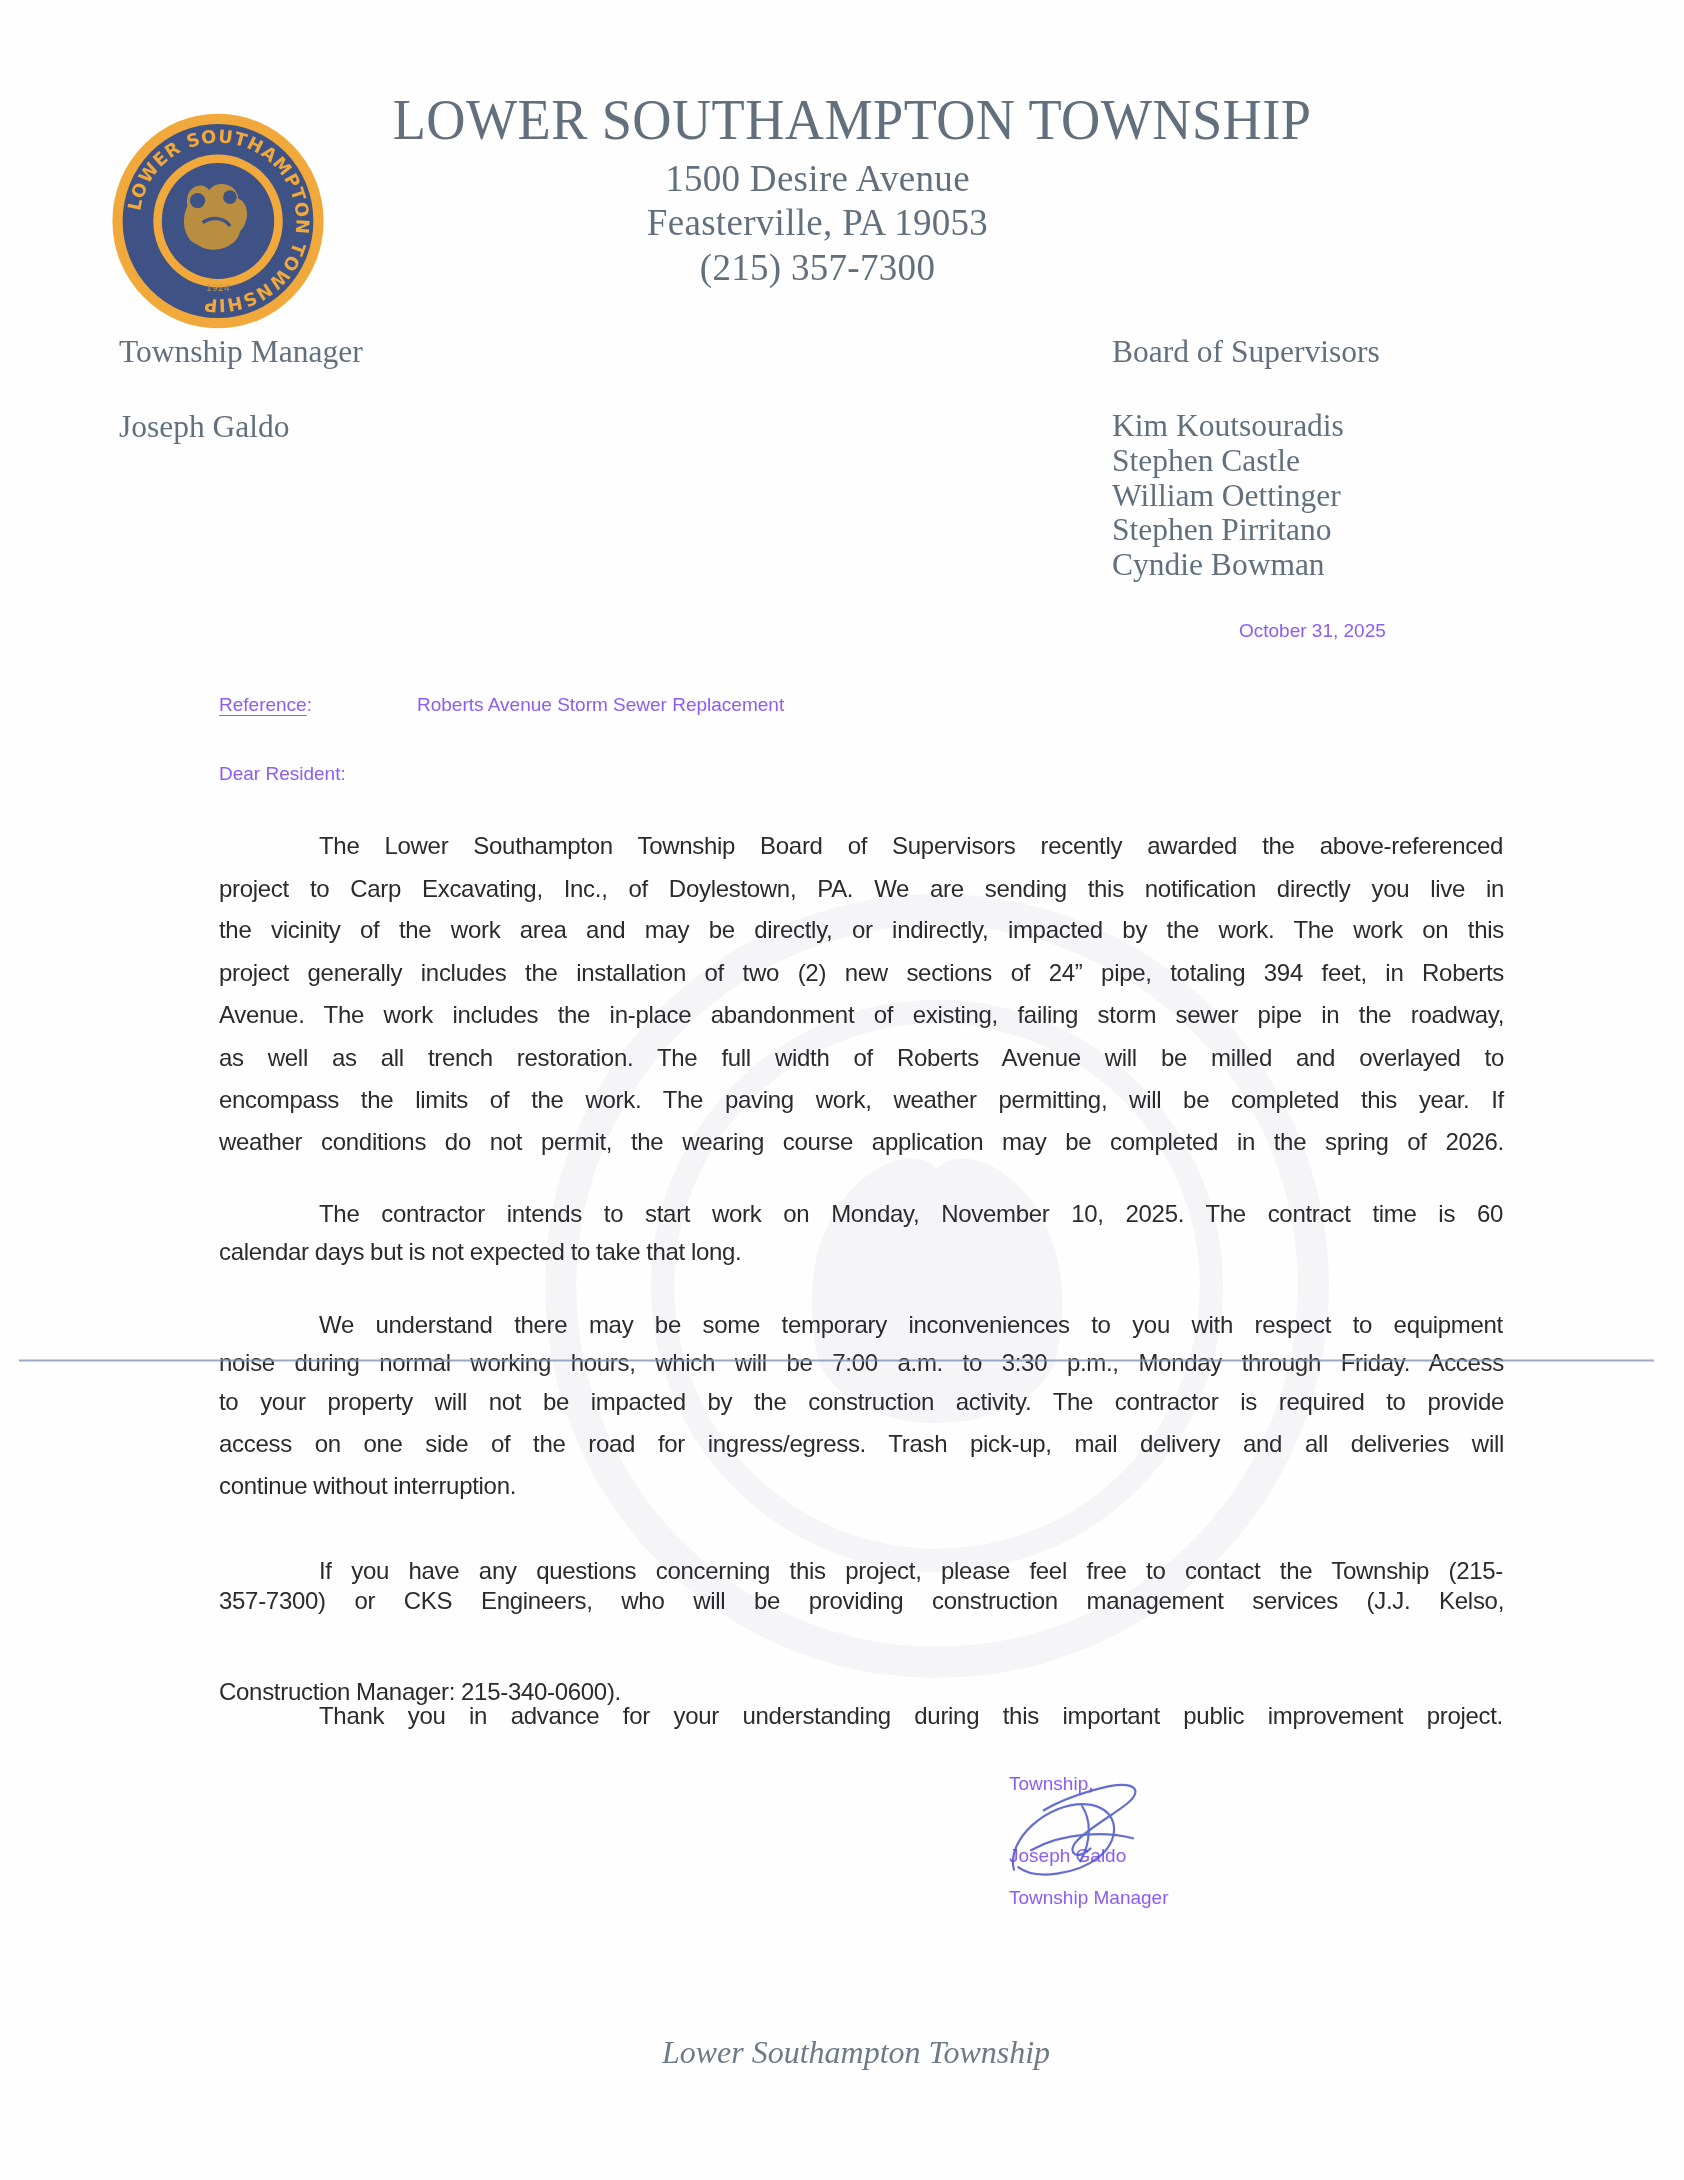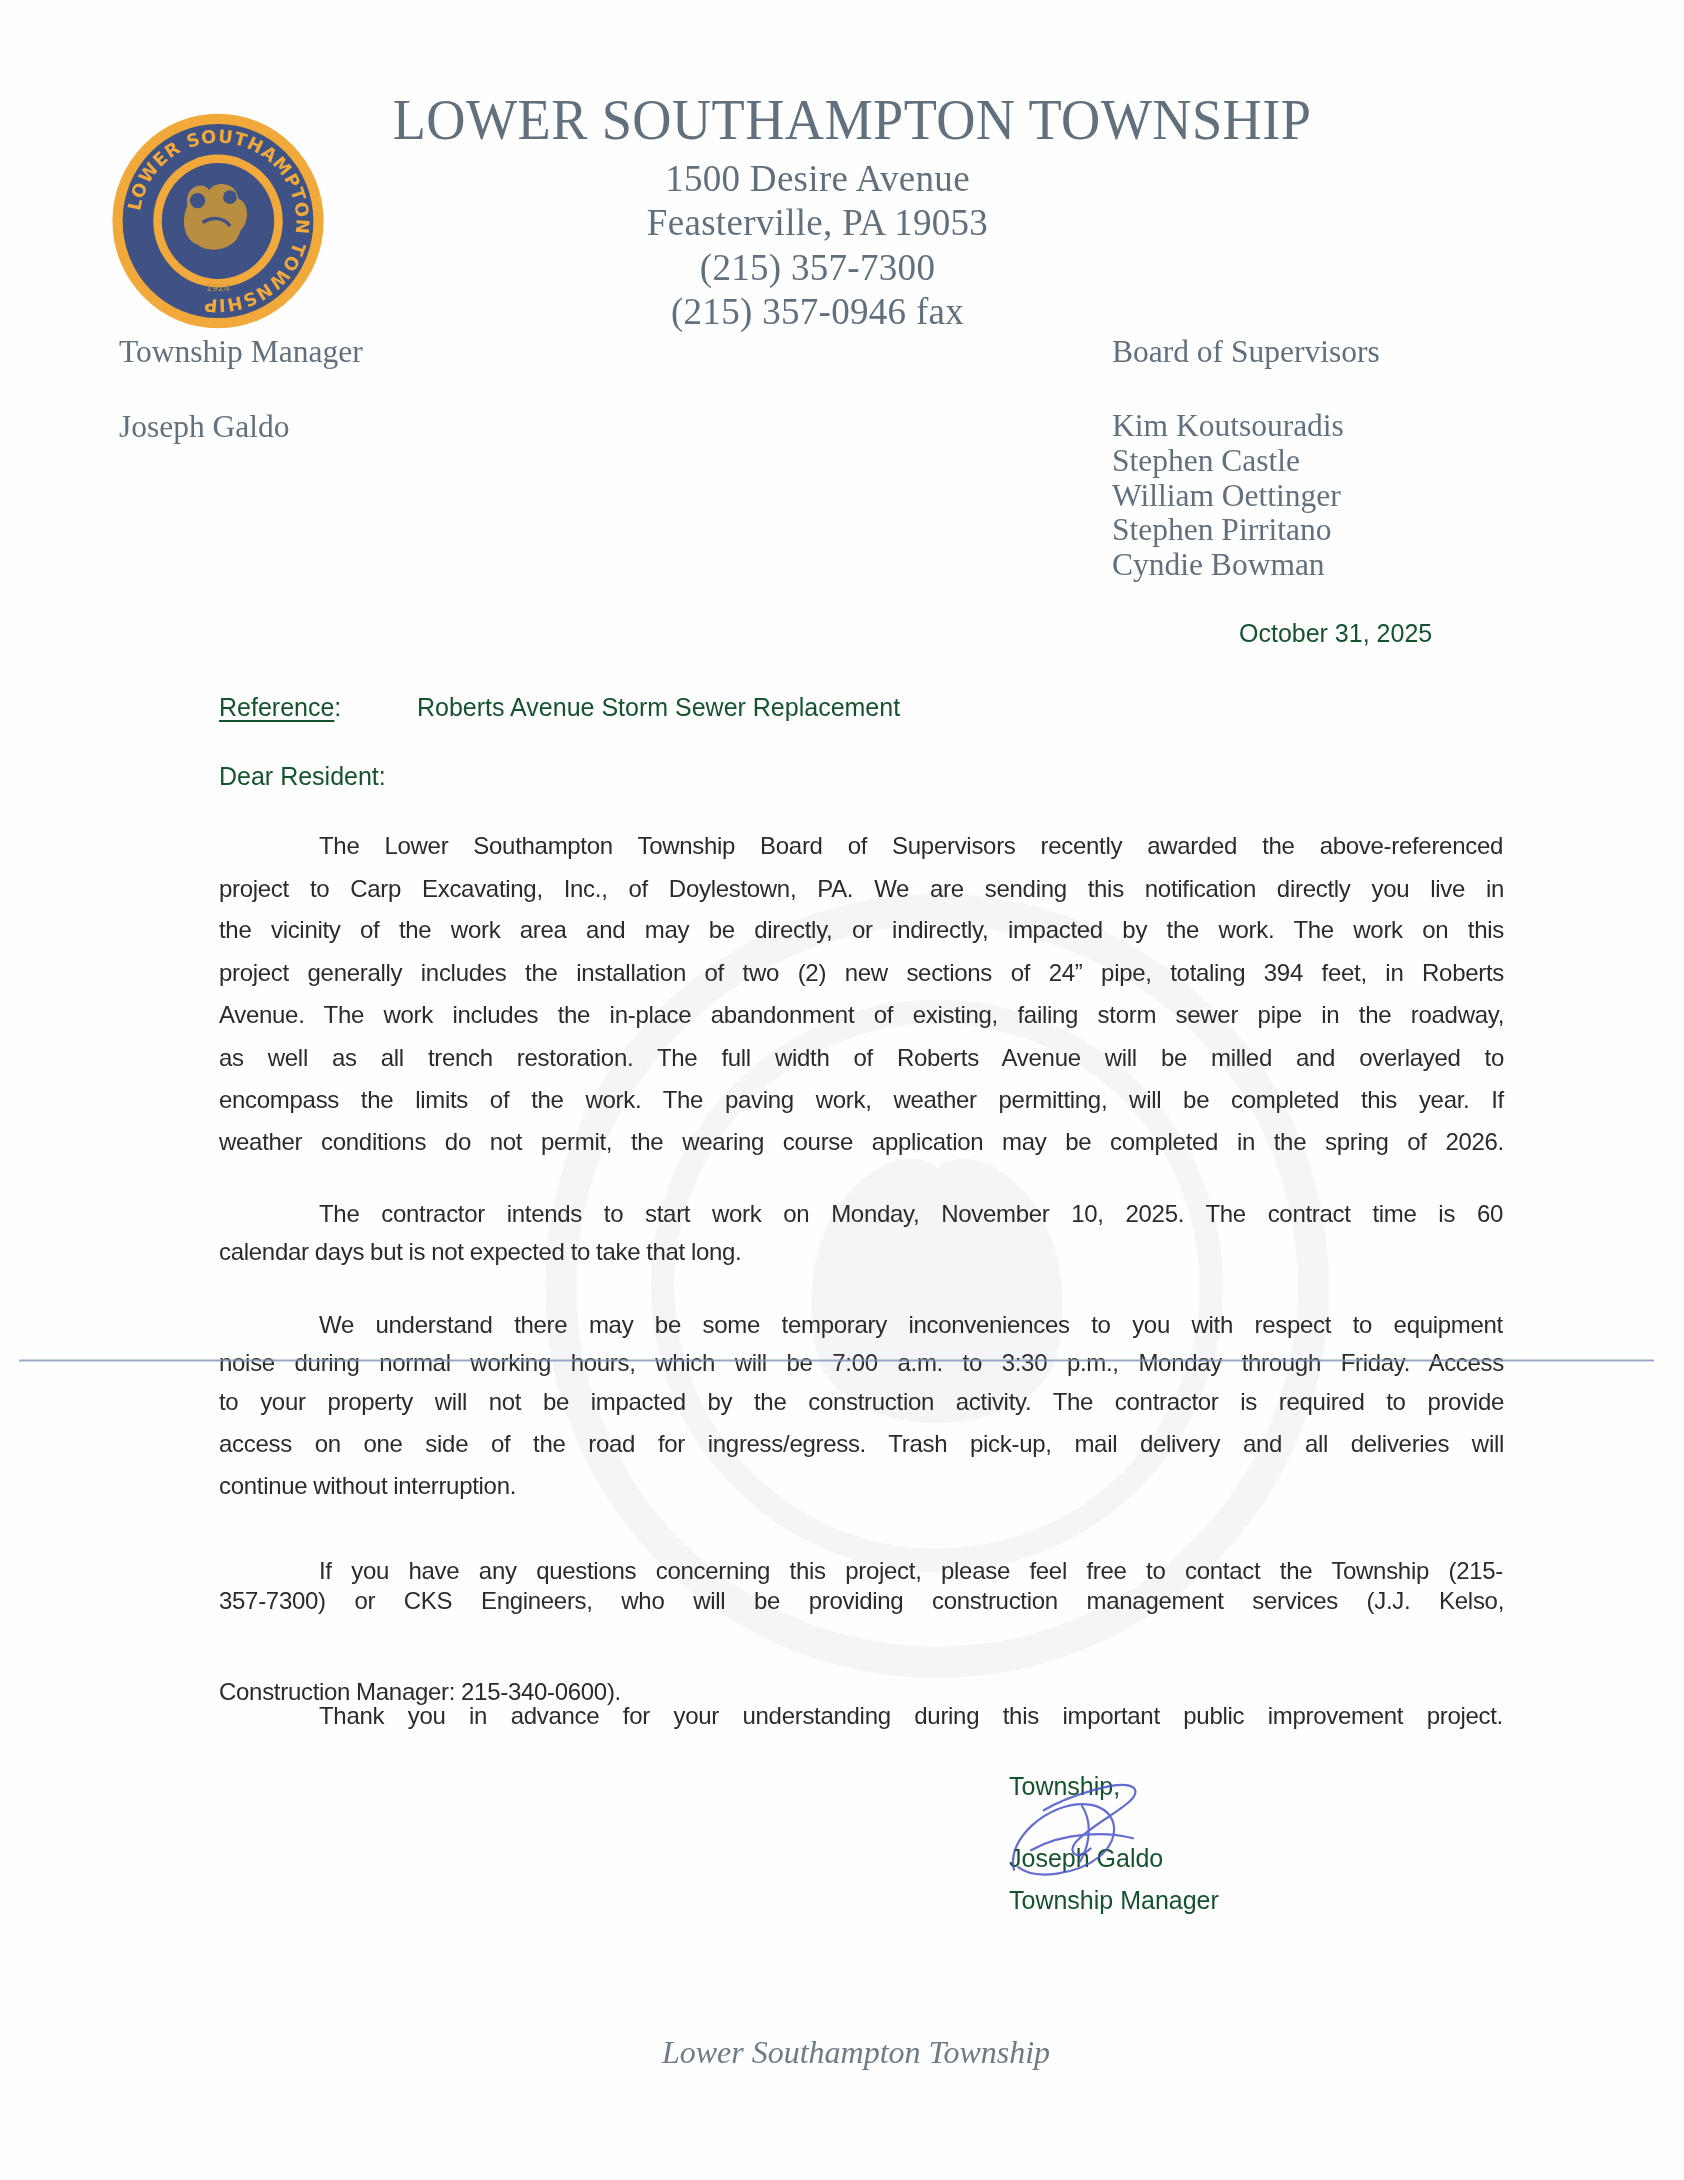--- a/index.html
+++ b/index.html
@@ -7,21 +7,21 @@
   .page { position: absolute; left: 0; top: 0; width: 1685px; height: 2181px; background: #fefefe; }
 
   
   .seal { position: absolute; left: 109px; top: 112px; width: 218px; height: 218px; }
   .lh { position: absolute; font-family: "Liberation Serif", "DejaVu Serif", serif; color: #62707d; white-space: nowrap; line-height: 1; }
   .lh-title { left: 0; width: 1704px; text-align: center; top: 92px; font-size: 56px; letter-spacing: 0.4px; transform: scaleX(0.97); transform-origin: 852px 0; }
   .lh-addr { left: 0; width: 1635px; text-align: center; font-size: 37px; letter-spacing: 0.3px; }
   .lh-side { font-size: 31.5px; }
 
   
-  .txt { position: absolute; font-family: "Liberation Sans", "DejaVu Sans", sans-serif; color: #14532d; font-size: 25px; line-height: 1; white-space: nowrap; }
+  .txt { position: absolute; font-family: "Liberation Sans", "DejaVu Sans", sans-serif; color: #8b5cf6; font-size: 19px; line-height: 1; white-space: nowrap; }
   .line { position: absolute; left: 219px; width: 1285px; font-family: "Liberation Sans", "DejaVu Sans", sans-serif; color: #2b2b2b; font-size: 24px; line-height: 1; white-space: nowrap; text-align: justify; text-align-last: justify; letter-spacing: -0.3px; word-spacing: -0.4px; }
   .line.indent { left: 319px; width: 1184px; }
   .line.last { text-align: left; text-align-last: left; width: auto; }
   .ref-label { text-decoration: underline; text-underline-offset: 4.3px; }
 
   .scanline { position: absolute; left: 19px; top: 1359px; width: 1635px; height: 2.6px;
     background: linear-gradient(to bottom, rgba(180,196,220,0.35), rgba(120,140,180,0.75), rgba(180,196,220,0.35)); }
 
   .watermark { position: absolute; left: 545px; top: 894px; width: 784px; height: 784px; opacity: 0.045; }
 
@@ -57,21 +57,20 @@
       <circle cx="142" cy="100" r="8" fill="#3f5286"></circle>
       <path d="M110 130 C120 122, 136 124, 142 134" stroke="#3f5286" stroke-width="4" fill="none"></path>
     </g>
     <text x="128" y="210" text-anchor="middle" font-family="DejaVu Sans, sans-serif" font-size="11" fill="#c8953a">1924</text>
   </svg>
 
   <div class="lh lh-title">LOWER SOUTHAMPTON TOWNSHIP</div>
   <div class="lh lh-addr" style="top:160px;">1500 Desire Avenue</div>
   <div class="lh lh-addr" style="top:204px;">Feasterville, PA 19053</div>
   <div class="lh lh-addr" style="top:249px;">(215) 357-7300</div>
-  <div class="lh lh-addr" style="top:293px;">(215) 357-0946 fax</div>
 
   <div class="lh lh-side" style="left:119px; top:336px;">Township Manager</div>
   <div class="lh lh-side" style="left:119px; top:411px;">Joseph Galdo</div>
 
   <div class="lh lh-side" style="left:1112px; top:336px;">Board of Supervisors</div>
   <div class="lh lh-side" style="left:1112px; top:410px;">Kim Koutsouradis</div>
   <div class="lh lh-side" style="left:1112px; top:445px;">Stephen Castle</div>
   <div class="lh lh-side" style="left:1112px; top:480px;">William Oettinger</div>
   <div class="lh lh-side" style="left:1112px; top:514px;">Stephen Pirritano</div>
   <div class="lh lh-side" style="left:1112px; top:549px;">Cyndie Bowman</div>

